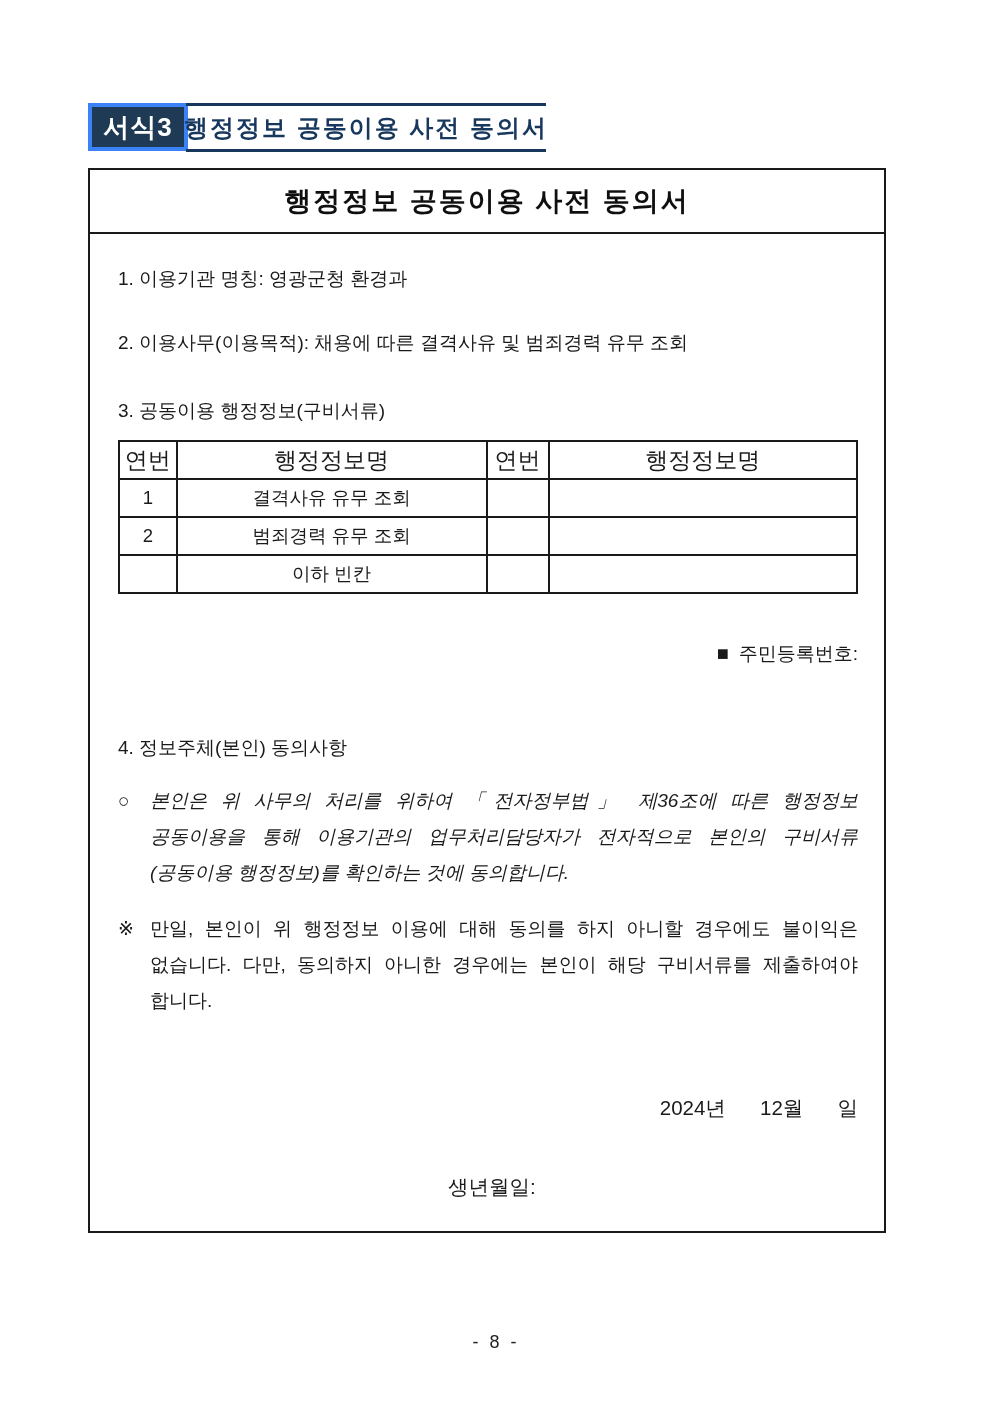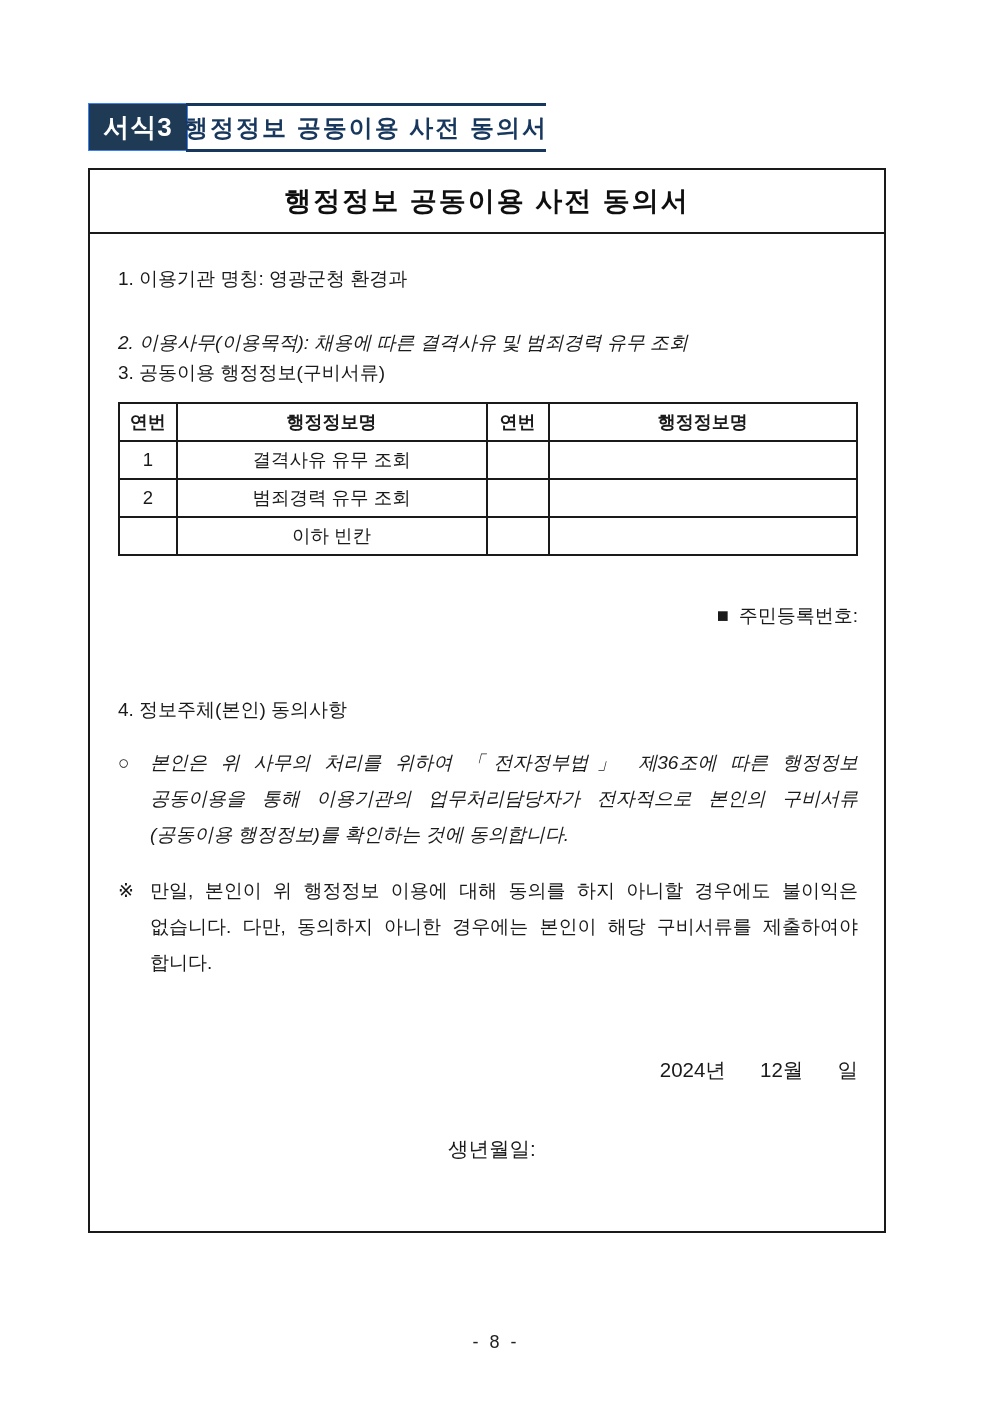--- a/index.html
+++ b/index.html
@@ -15,21 +15,21 @@
     background: #ffffff;
     overflow: hidden;
   }
 
   
   .form-tag-badge {
     position: absolute;
     left: 88px; top: 103px;
     width: 100px; height: 48px;
     background: #1e3a55;
-    border: 1px solid #3b82f6;
+    border: 4px solid #3b82f6;
     display: flex; align-items: center; justify-content: center;
     color: #ffffff;
     font-size: 26px;
     font-weight: bold;
     letter-spacing: 1px;
   }
   .form-tag-strip {
     position: absolute;
     left: 186px; top: 103px;
     width: 360px; height: 49px;
@@ -63,39 +63,39 @@
   }
   .form-content {
     padding: 26px 26px 0 28px;
     font-size: 19px;
     line-height: 30px;
     color: #1a1a1a;
   }
 
   .section-line { white-space: pre-wrap; }
   .section-1 { margin-top: 4px; }
-  .section-2 { margin-top: 34px; font-style: italic; }
-  .section-3 { }
+  .section-2 { margin-top: 34px; }
+  .section-3 { margin-top: 38px; }
 
   
   table.info-table {
     width: 100%;
     margin-top: 14px;
     border-collapse: collapse;
     table-layout: fixed;
   }
   table.info-table th, table.info-table td {
     border: 2px solid #1a1a1a;
     height: 38px;
     text-align: center;
     vertical-align: middle;
     font-size: 18.5px;
     padding: 0 4px;
   }
-  table.info-table th { font-weight: bold; font-size: 18px; }
+  table.info-table th { font-weight: normal; font-size: 23px; }
 
   
   .hang {
     margin-top: 26px;
     line-height: 36px;
     text-align: justify;
     padding-left: 32px;
     text-indent: -32px;
     word-break: keep-all;
   }

